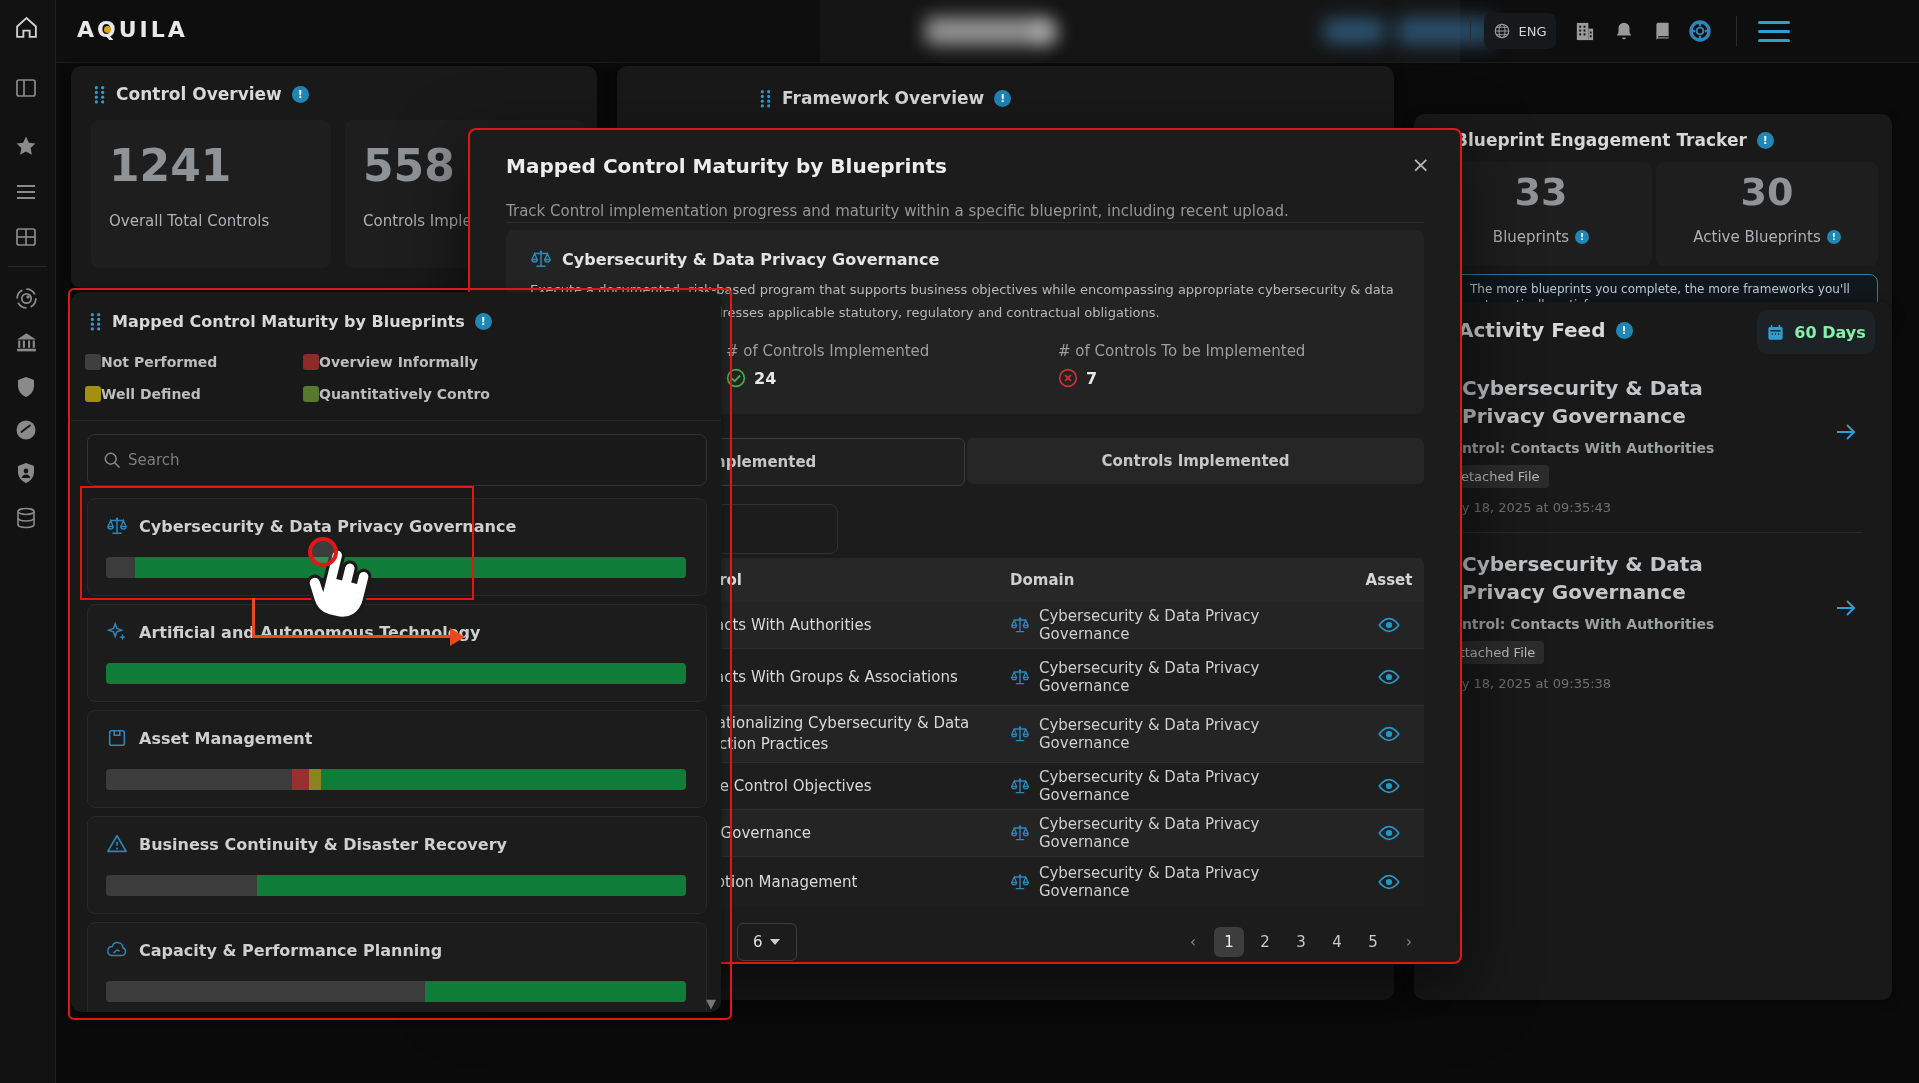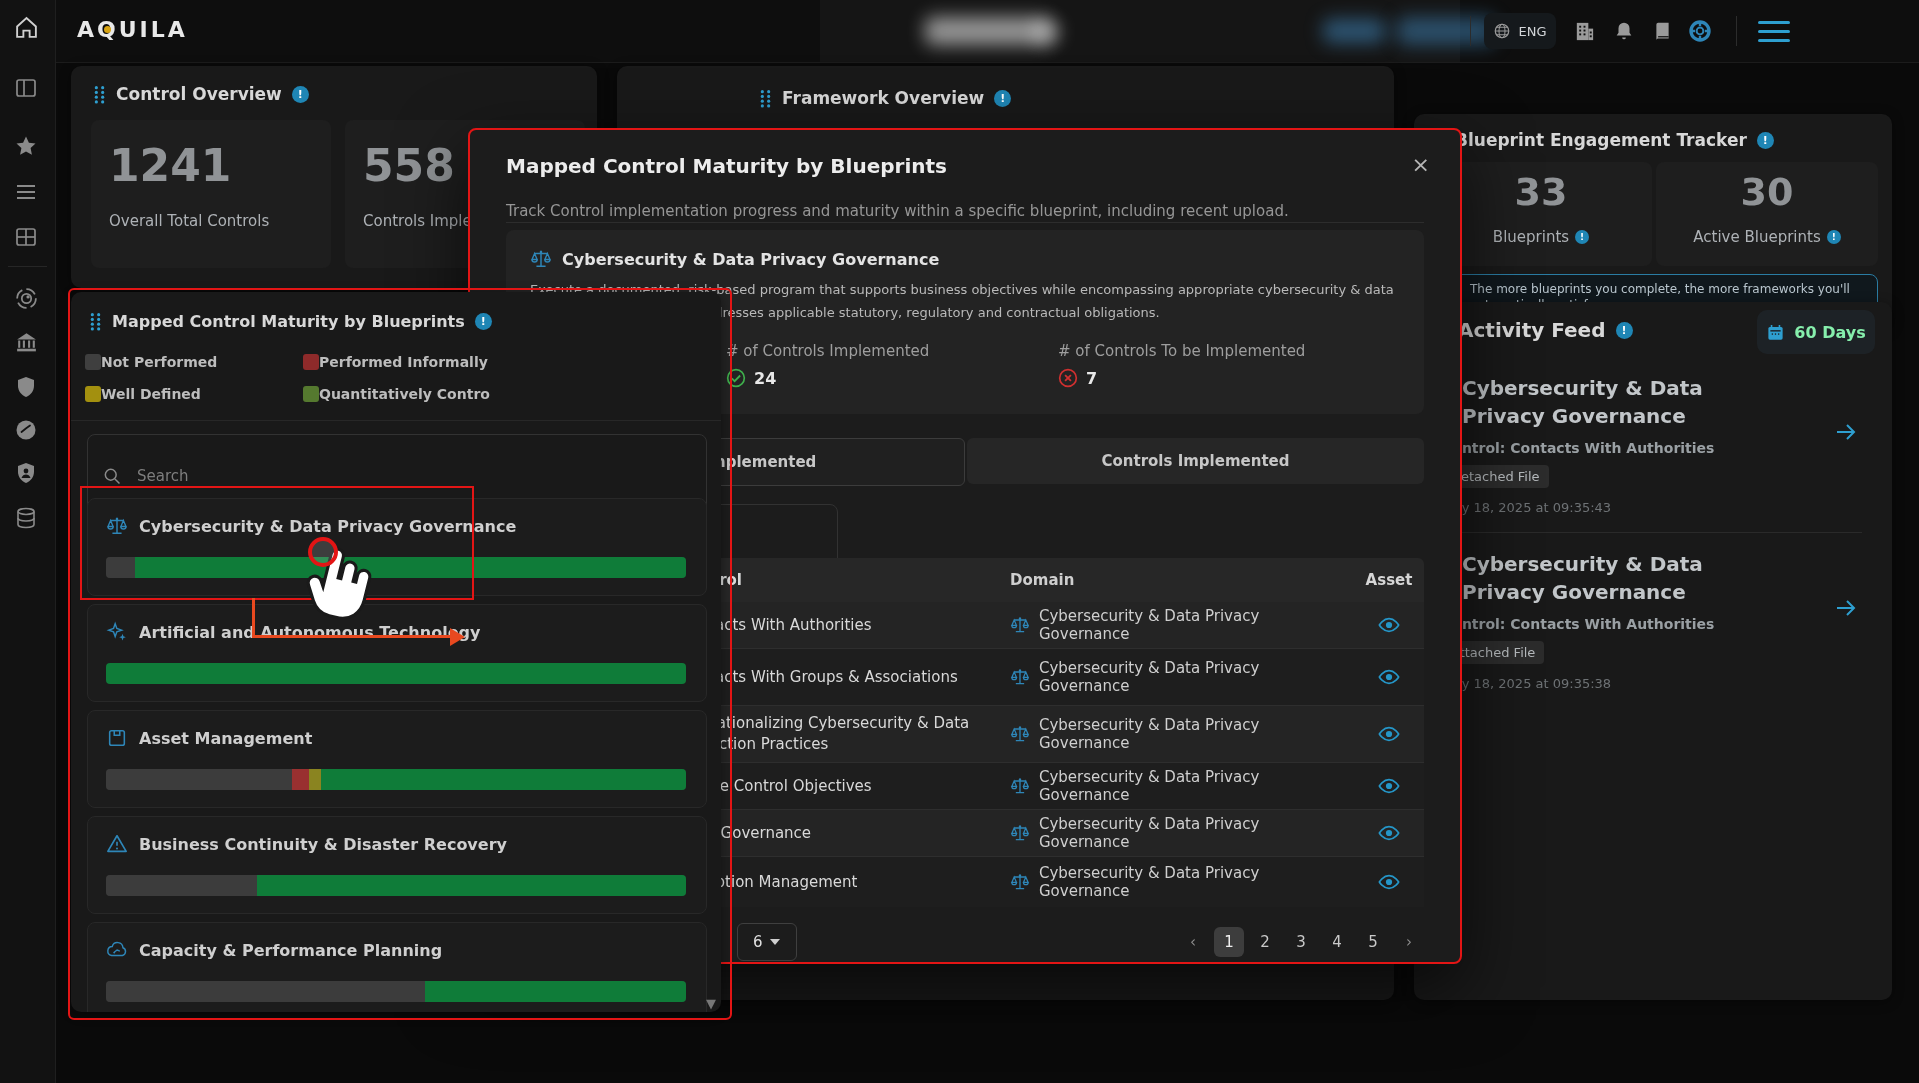--- a/index.html
+++ b/index.html
@@ -43,21 +43,21 @@
              gap:9px;color:#86efac;font-weight:bold;font-size:16px;cursor:pointer;}
   .act-title{font-size:20px;font-weight:bold;color:#c2c6c9;line-height:28px;}
   .act-ctl{font-size:14px;font-weight:bold;color:#9aa0a4;}
   .badge{display:inline-block;background:#2c2c2c;border-radius:4px;padding:4px 9px;font-size:13px;color:#b6babd;}
   .ts{font-size:13px;color:#6e7275;}
   .act-div{position:absolute;left:30px;width:418px;height:1px;background:#2a2a2a;}
   
   .legend-row{position:absolute;display:flex;align-items:center;}
   .sw{width:16px;height:16px;border-radius:3px;flex:none;}
   .legend-lab{font-size:14px;font-weight:bold;color:#bdbdbd;white-space:nowrap;}
-  .search-box{position:absolute;border:1px solid #323232;border-radius:8px;display:flex;align-items:center;gap:13px;padding:16px 14px;background:transparent;}
+  .search-box{position:absolute;border:1px solid #323232;border-radius:8px;display:flex;align-items:center;gap:4px;padding:0 14px;background:transparent;}
   .search-box input{background:transparent;border:none;outline:none;color:#c8c8c8;font-size:15px;width:100%;font-family:"DejaVu Sans",sans-serif;}
   .search-box input::placeholder{color:#7e7e7e;}
   .bp-item{position:absolute;left:16px;width:618px;height:96px;background:#1c1c1c;border:1px solid #282828;border-radius:8px;}
   .bp-name{position:absolute;left:18px;top:16px;display:flex;align-items:center;gap:11px;font-size:16px;font-weight:bold;color:#cfcfcf;white-space:nowrap;}
   .bar{position:absolute;left:18px;top:58px;width:580px;height:21px;border-radius:4px;overflow:hidden;display:flex;background:#2b2b2b;}
   .bar .seg{height:100%;}
   .hdiv{position:absolute;background:#272727;height:1px;}
   .scroll-chev{position:absolute;color:#777;font-size:13px;}
   
   .modal{position:absolute;left:468px;top:128px;width:990px;height:832px;background:#1c1c1c;border:2px solid #e31515;
@@ -421,21 +421,21 @@
         </svg>
       <span class="c-title" style="font-size:16px">Mapped Control Maturity by Blueprints</span>
       <span class="info-dot"></span>
     </div>
     <div class="legend-row" style="left:14px;top:62px;">
       <span class="sw" style="background: rgb(63, 63, 63);"></span>
       <span class="legend-lab">Not Performed</span>
     </div>
     <div class="legend-row" style="left:232px;top:62px;">
       <span class="sw" style="background: rgb(142, 42, 42);"></span>
-      <span class="legend-lab">Performed Informally</span>
+      <span class="legend-lab">Overview Informally</span>
     </div>
     <div class="legend-row" style="left:14px;top:94px;">
       <span class="sw" style="background: rgb(163, 144, 15);"></span>
       <span class="legend-lab">Well Defined</span>
     </div>
     <div class="legend-row" style="left:232px;top:94px;">
       <span class="sw" style="background: rgb(85, 121, 47);"></span>
       <span class="legend-lab">Quantitatively Contro</span>
     </div>
     <div class="hdiv" style="left:0;top:128px;width:650px;"></div>

